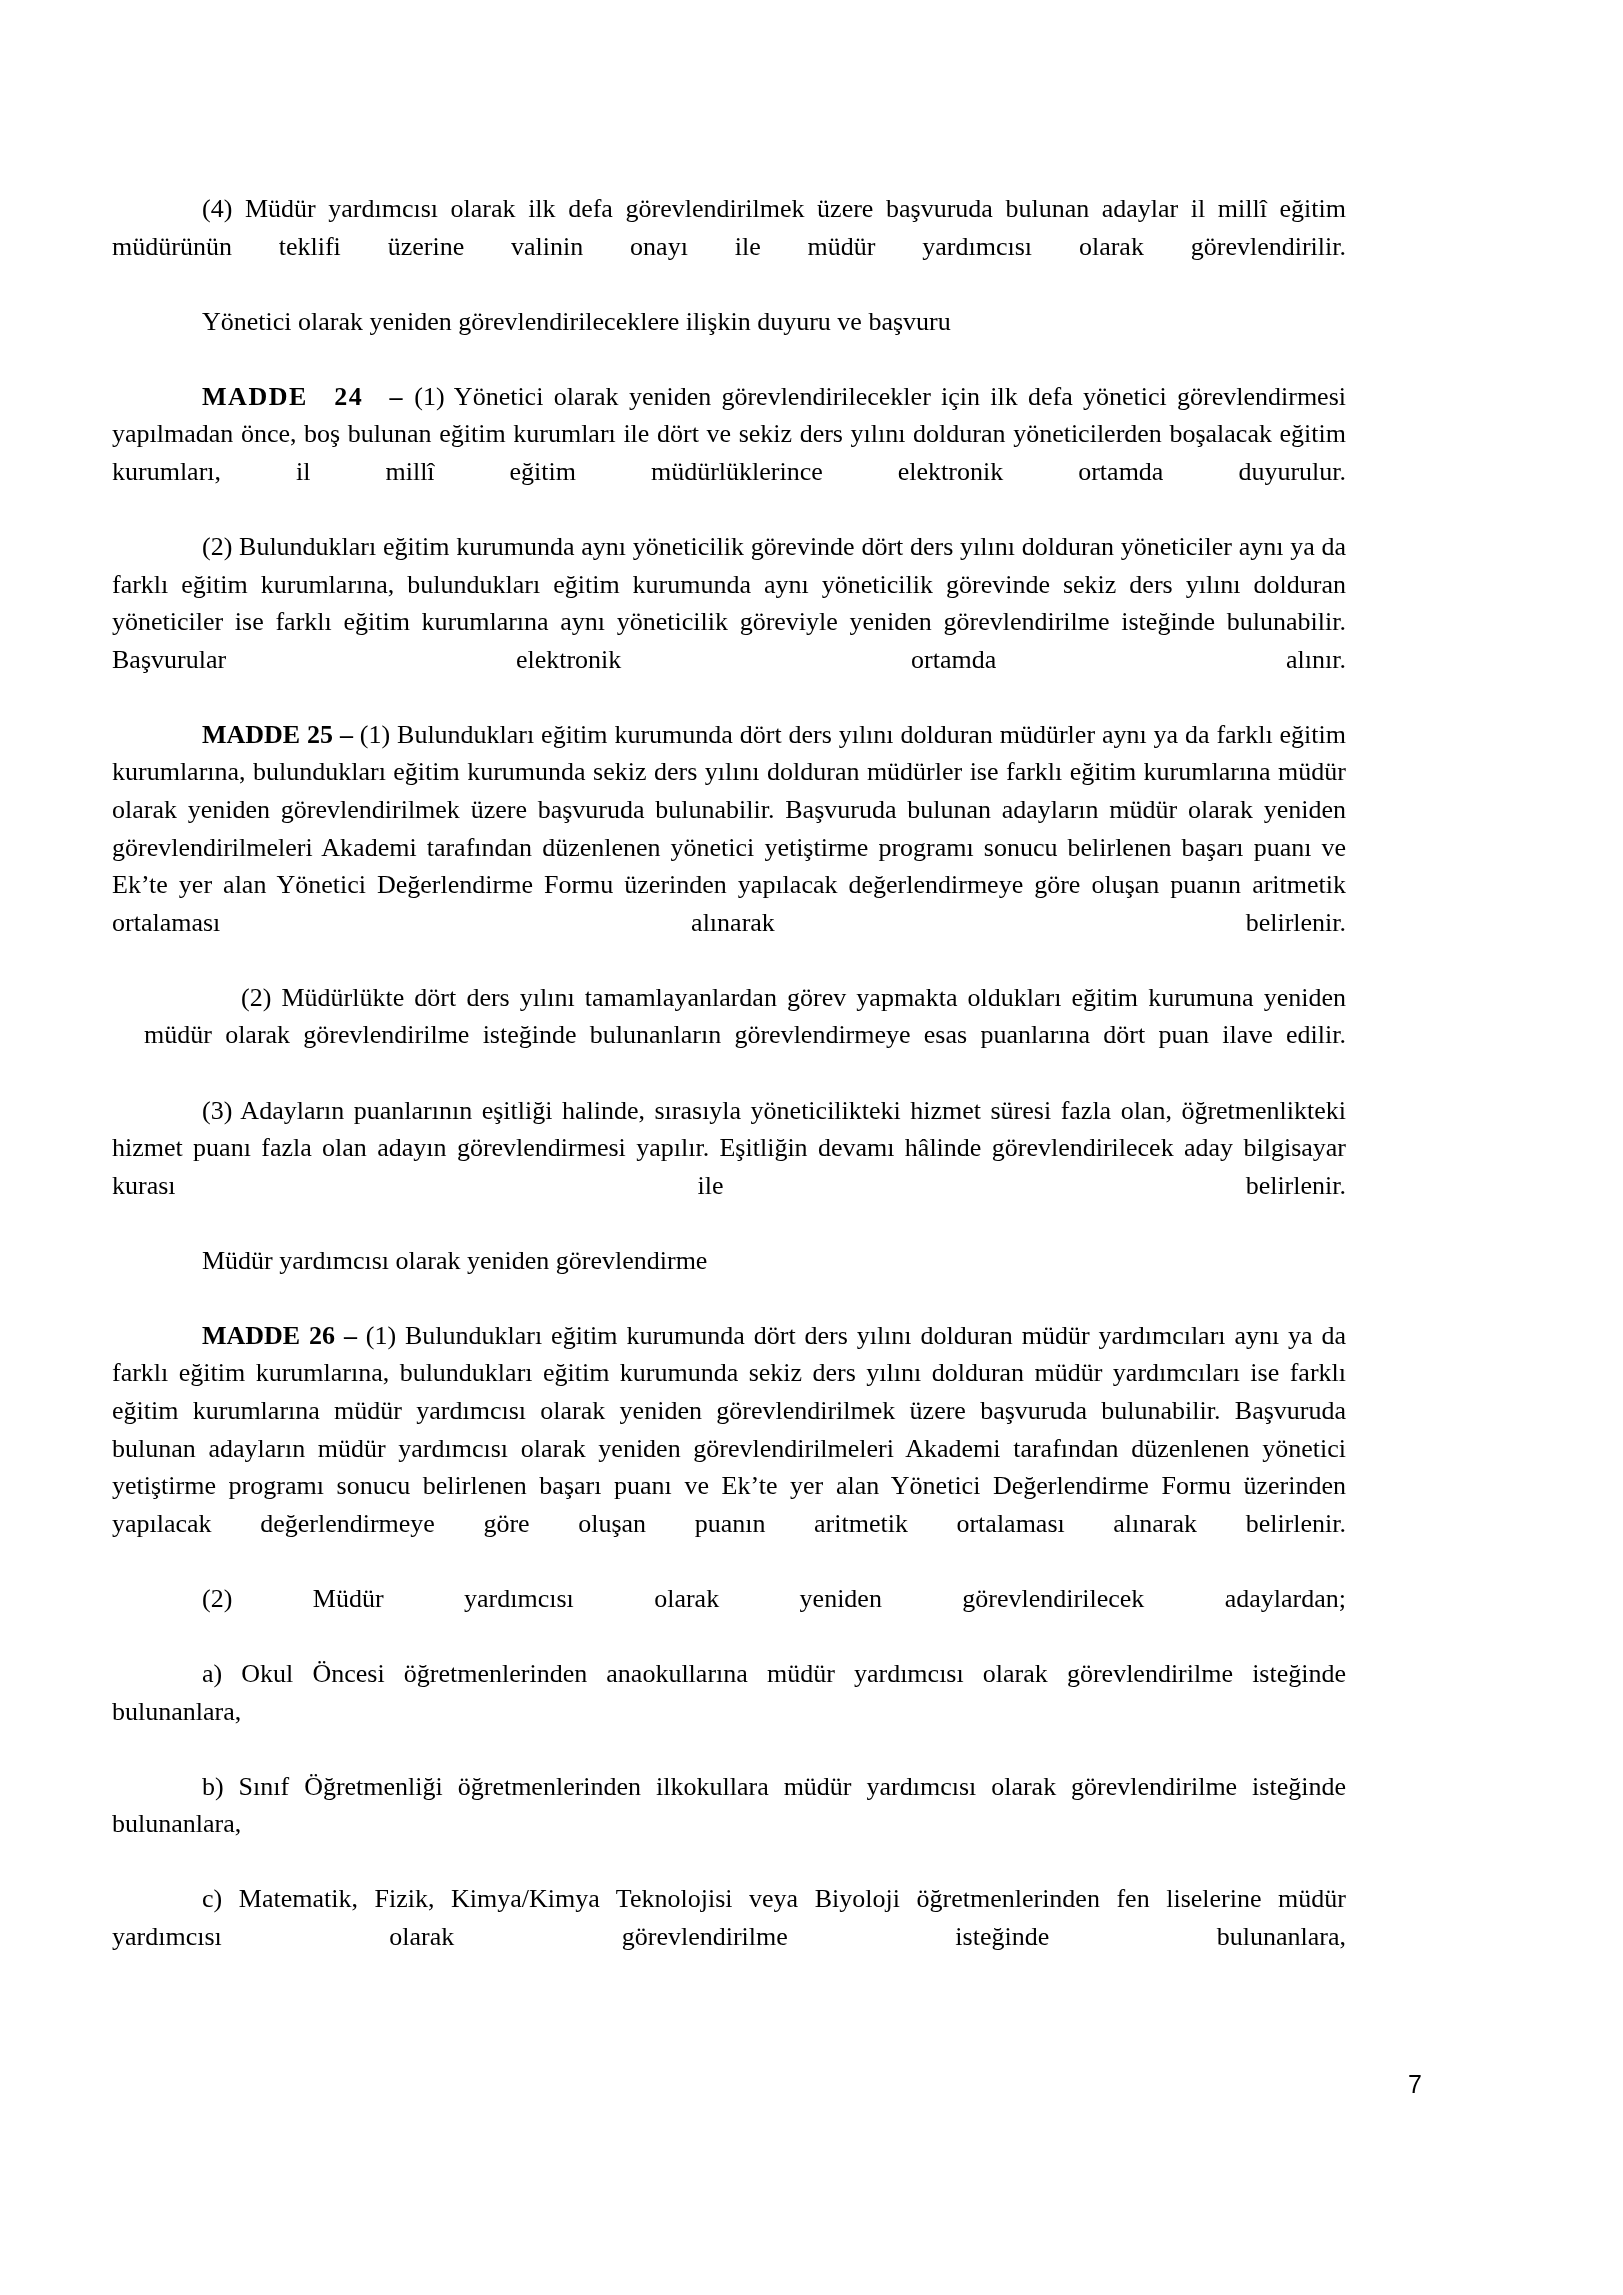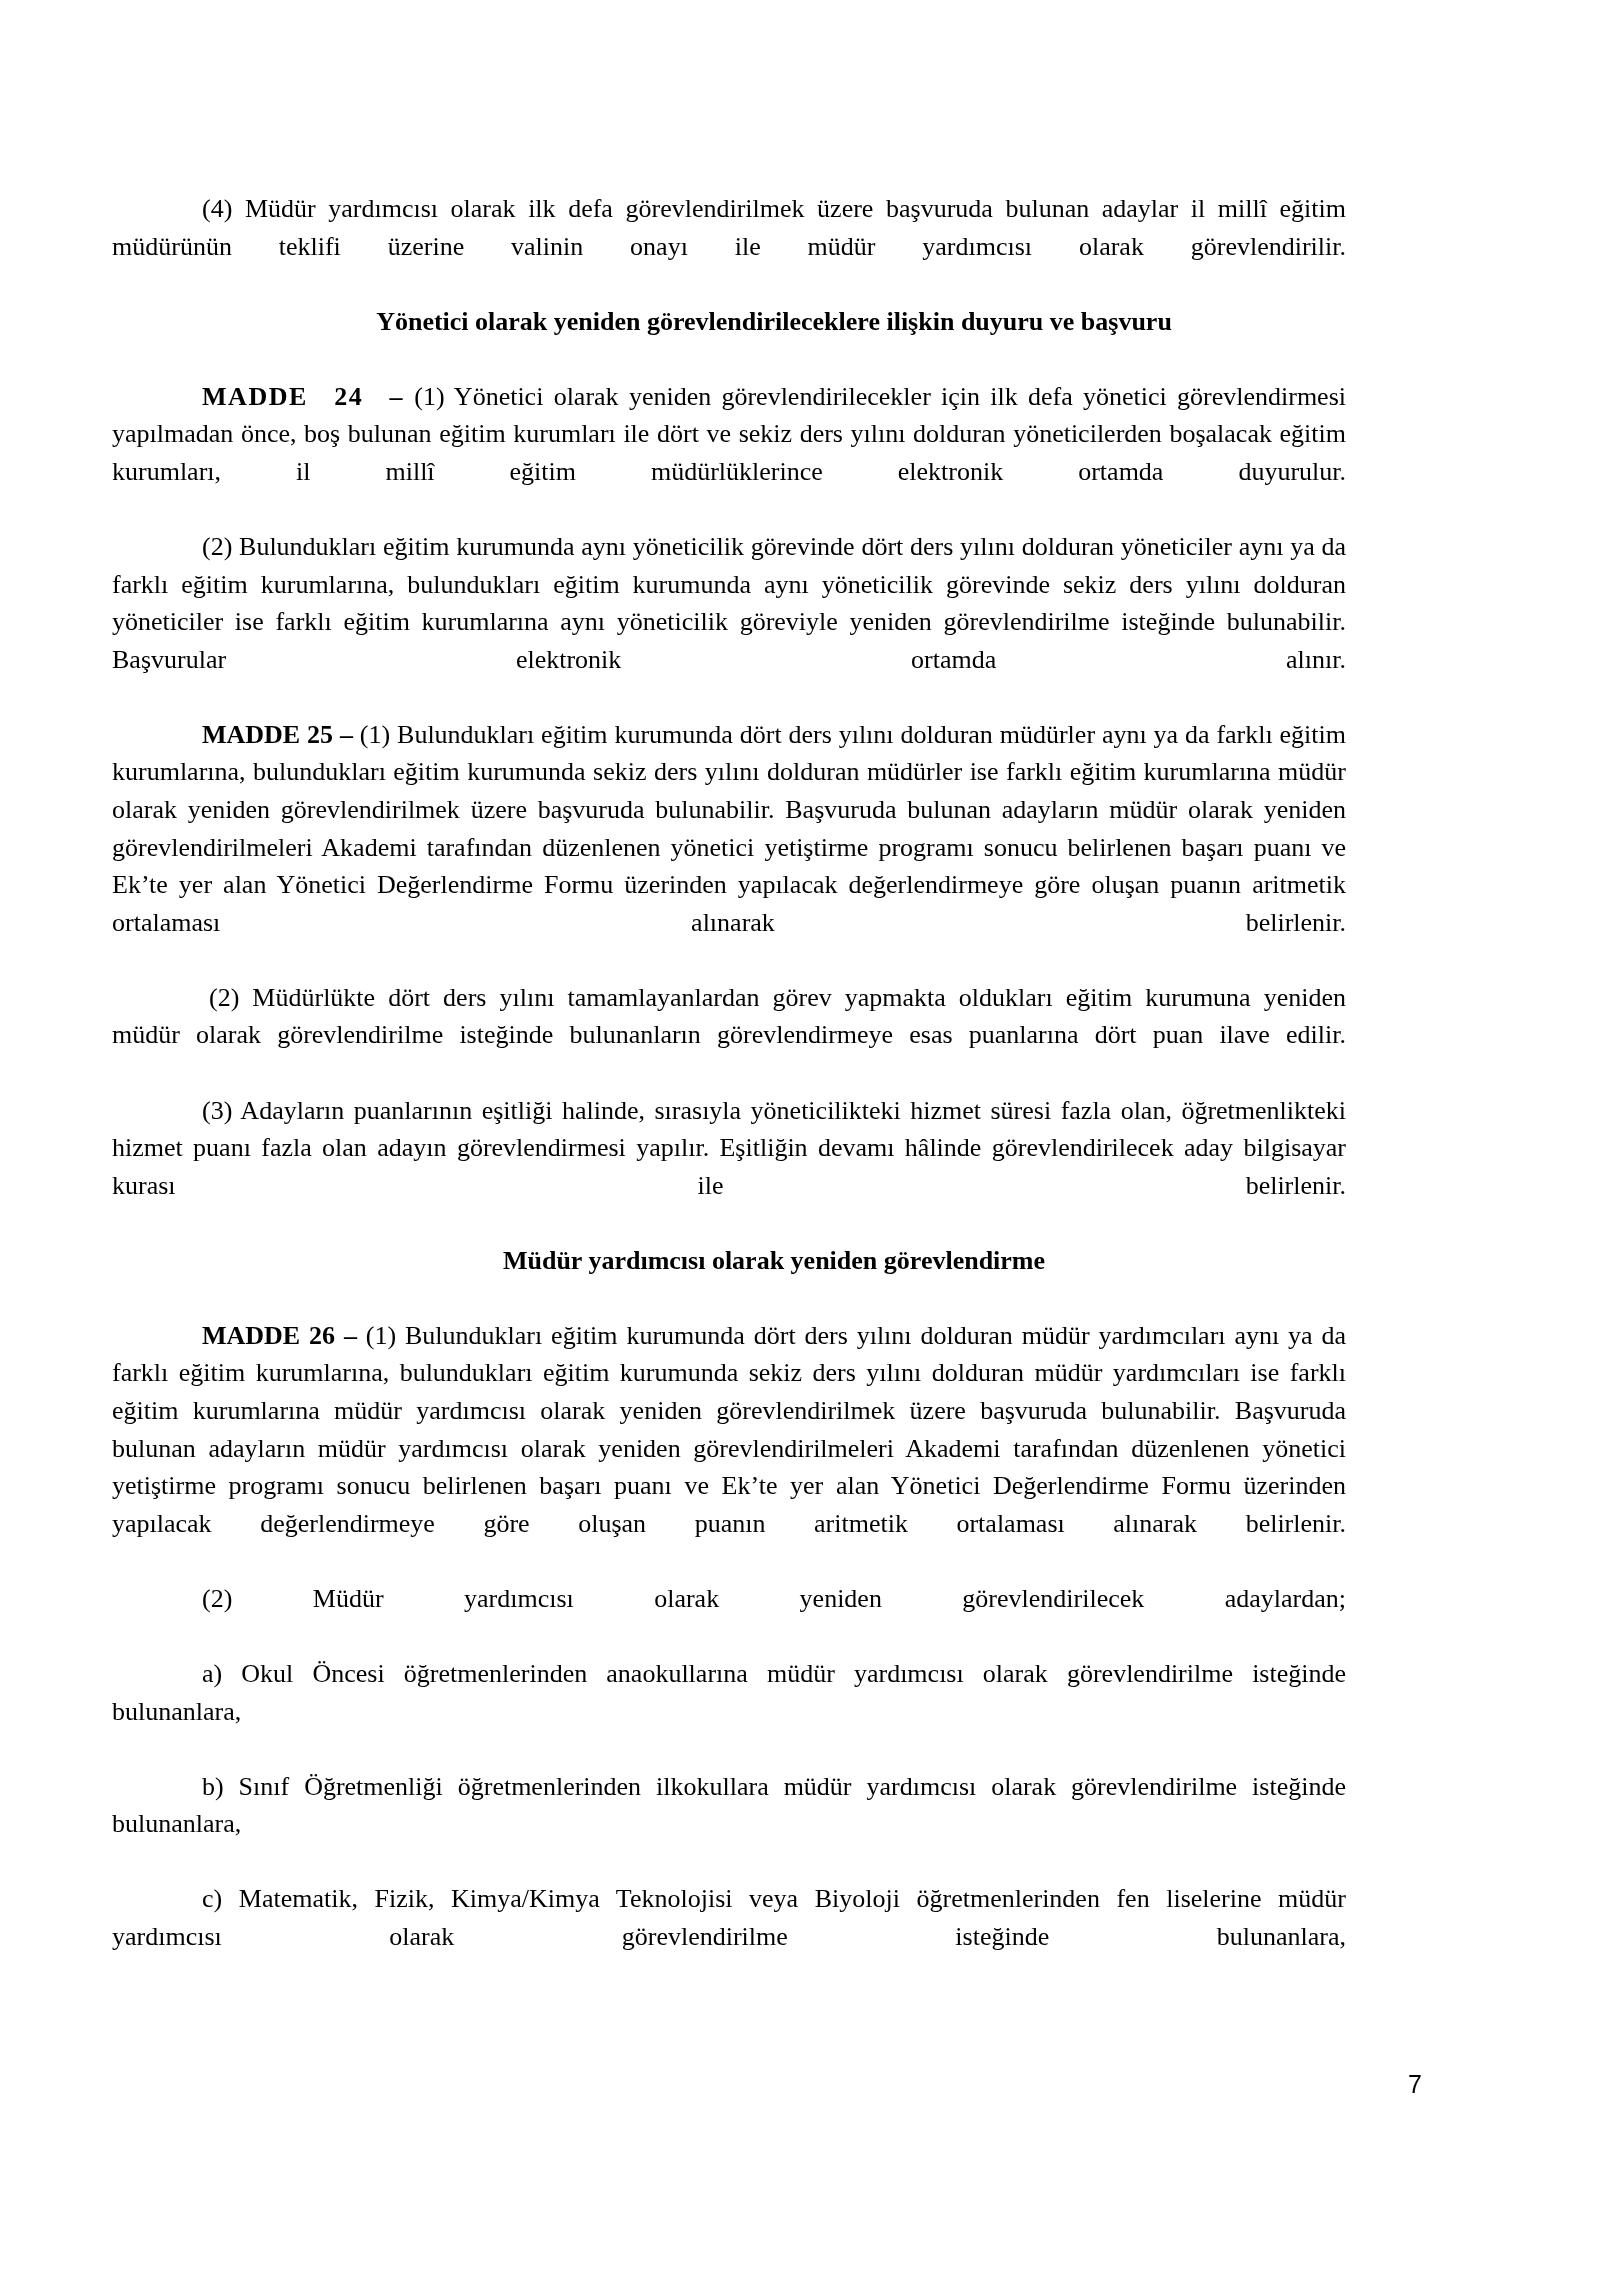--- a/index.html
+++ b/index.html
@@ -28,26 +28,27 @@
     hyphens: none;
   }
   p.para {
     margin: 0;
     text-indent: 90px;
     text-align: justify;
   }
   p.para-lead {
     
     text-indent: 97px;
+    margin-left: 32px;
   }
   p.heading {
     margin: 0;
     text-indent: 90px;
-    font-weight: bold;
-    text-align: center;
+    font-weight: normal;
+    text-align: left;
   }
   
   p.para::after,
   p.heading::after {
     content: "";
     display: inline-block;
     width: 100%;
   }
   .madde {
     font-weight: bold;

